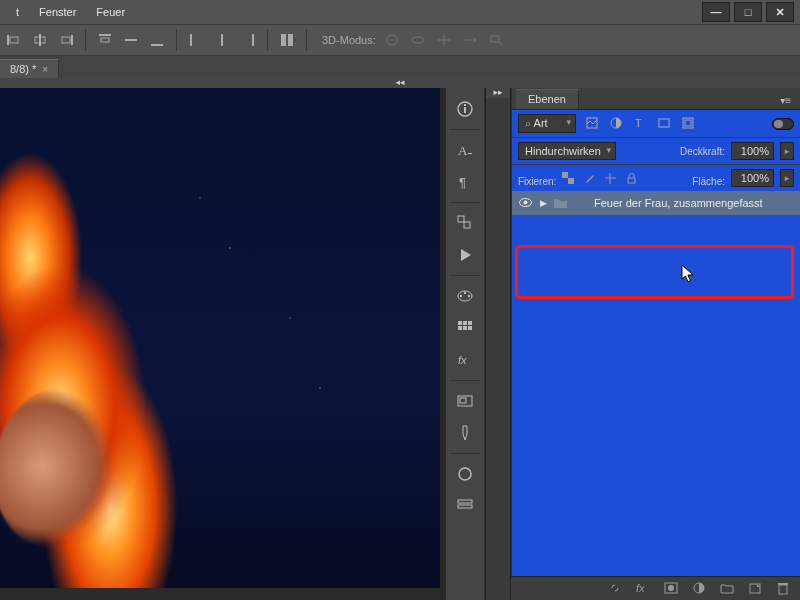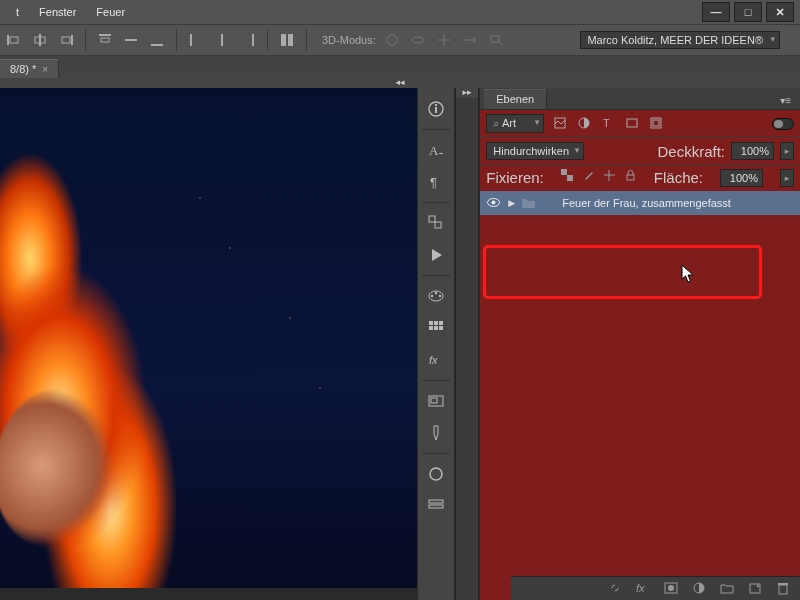--- a/index.html
+++ b/index.html
@@ -84,21 +84,21 @@
   .dock {
     width:40px; background:#454545; border-left:1px solid #2b2b2b; border-right:1px solid #2b2b2b;
     display:flex; flex-direction:column; align-items:center; padding-top:6px; gap:2px;
   }
   .dock .row { width:100%; display:flex; justify-content:center; padding:6px 0; }
   .dock .sep { height:1px; width:80%; background:#333; margin:3px 0; }
   .dock svg, .dock .glyph { width:18px; height:18px; color:#b5b5b5; fill:#b5b5b5; display:block; }
   .spacer { width:26px; background:#3a3a3a; border-left:1px solid #222; border-right:1px solid #222; }
   .spacer .collapse-bar { height:10px; }
   .panel {
-    flex:1; background:#7f1d1d; display:flex; flex-direction:column; position:relative;
+    flex:1; background:#1d4ed8; display:flex; flex-direction:column; position:relative;
     border-left:1px solid #2c2c2c;
   }
   .panel-tabs {
     height:22px; background:#3e3e3e; display:flex; align-items:flex-end; padding-left:4px;
     border-bottom:1px solid #2a2a2a;
   }
   .panel-tab {
     background:#494949; color:#ddd; padding:3px 12px 4px; font-size:11px;
     border-top:1px solid #5a5a5a; border-right:1px solid #2d2d2d;
   }
@@ -112,28 +112,28 @@
     position:relative; color:#ddd; font-size:11px;
   }
   .dropdown::after { content:"▾"; position:absolute; right:4px; top:2px; font-size:9px; color:#999; }
   .icon-row { display:flex; gap:10px; margin-left:6px; }
   .icon-row span { color:#b8b8b8; }
   .icon-row svg { width:14px; height:14px; }
   .panel-row2 {
     display:flex; align-items:center; gap:6px; padding:4px 6px;
     border-bottom:1px solid #3a3a3a;
   }
-  .label { color:#ccc; font-size:15px; }
+  .label { color:#ccc; font-size:10px; }
   .pct-box {
     background:#3b3b3b; border:1px solid #222; width:43px; padding:2px 4px; text-align:right;
     color:#ddd; font-size:11px;
   }
   .pct-arrow { width:14px; height:18px; background:#3b3b3b; border:1px solid #222; color:#999; text-align:center; font-size:9px; line-height:16px; }
   .panel-row3 {
-    display:flex; align-items:flex-start; gap:17px; padding:4px 6px;
+    display:flex; align-items:flex-end; gap:6px; padding:4px 6px;
   }
   .lock-icons { display:flex; gap:8px; color:#999; }
   .lock-icons svg { width:13px; height:13px; }
   .highlight-box {
     position:absolute; left:3px; top:157px; width:279px; height:54px;
     border:3px solid #ff1a1a; border-radius:5px; pointer-events:none;
   }
   .layer-list { padding:0; }
   .layer-row {
     display:flex; align-items:center; height:24px; padding:0 4px; gap:6px;
@@ -260,21 +260,20 @@
       <svg viewBox="0 0 16 16">
         <path d="M2 8h12M11 5l3 3-3 3" stroke="#777" fill="none"></path>
       </svg>
     </div>
   <div class="tb-icon">
       <svg viewBox="0 0 16 16">
         <rect x="3" y="4" width="8" height="6" fill="none" stroke="#777"></rect>
         <path d="M11 10l3 3" stroke="#777"></path>
       </svg>
     </div>
-  <div class="credit dropdown">Marco Kolditz, MEER DER IDEEN®</div>
 </div>
 
 <div class="tabbar">
   <div class="tab">
     <span>8/8) *</span>
     <span class="x">×</span>
   </div>
 </div>
 <div class="collapse-bar">◂◂</div>
 

